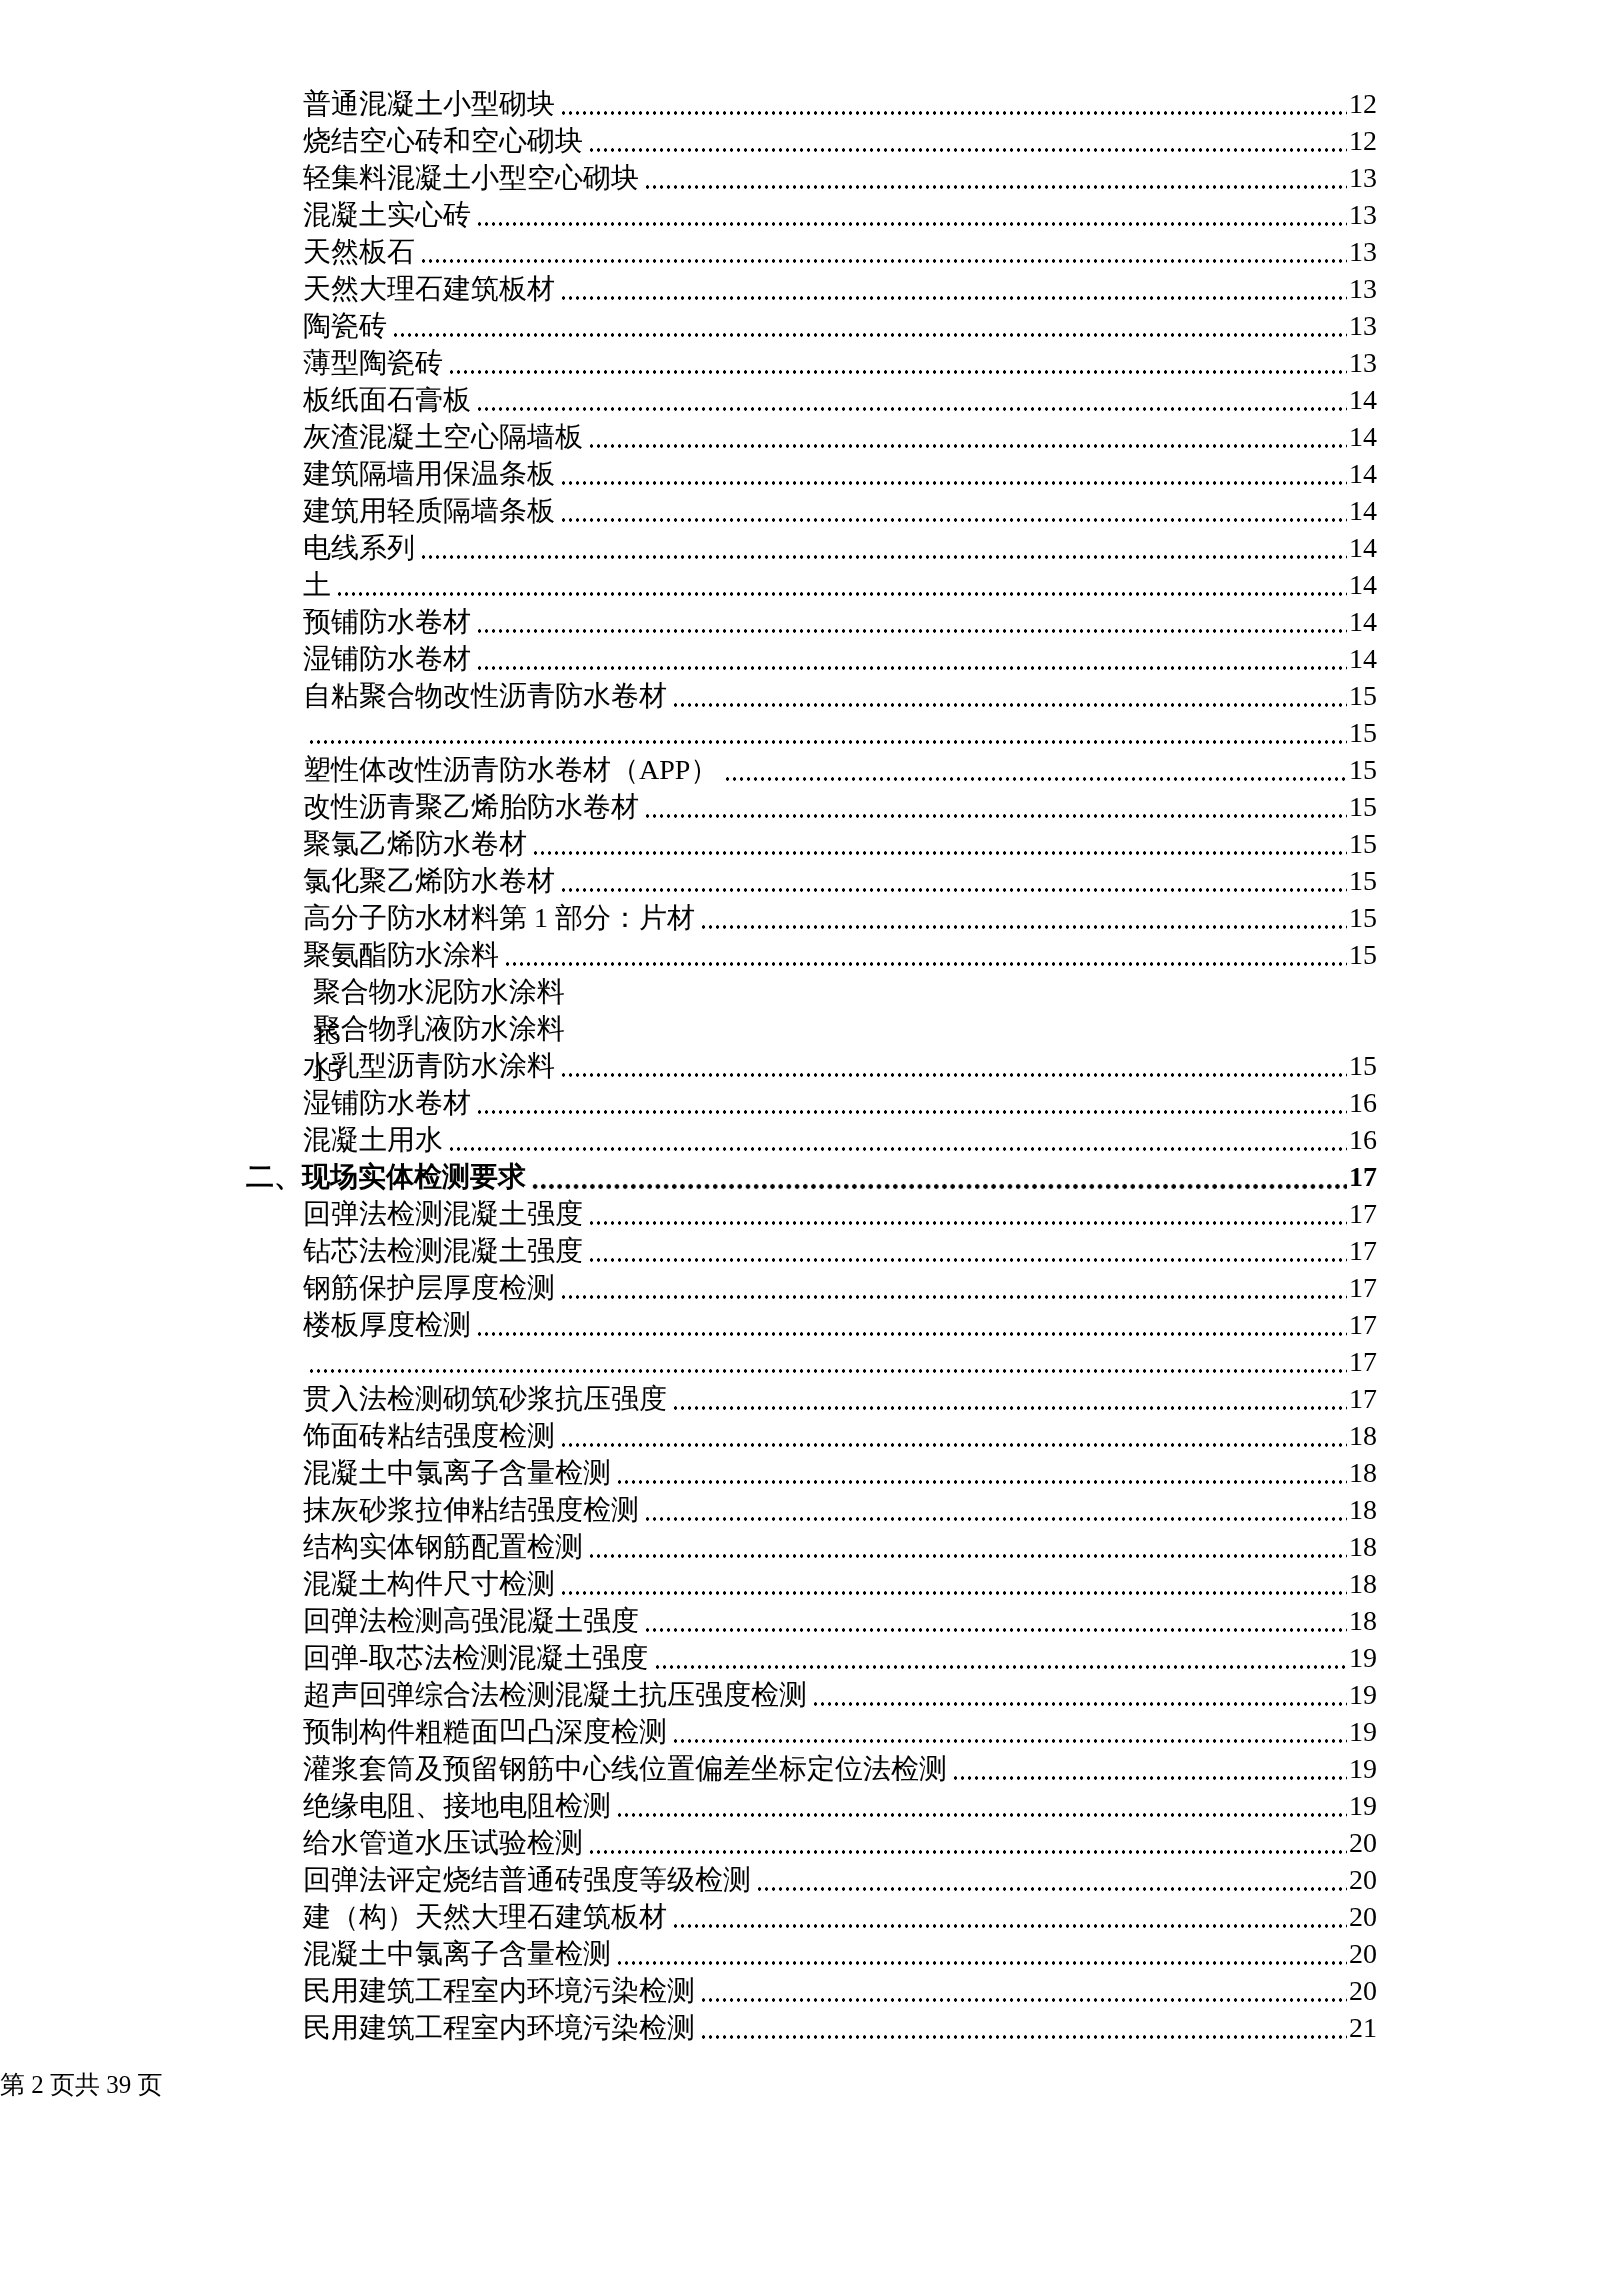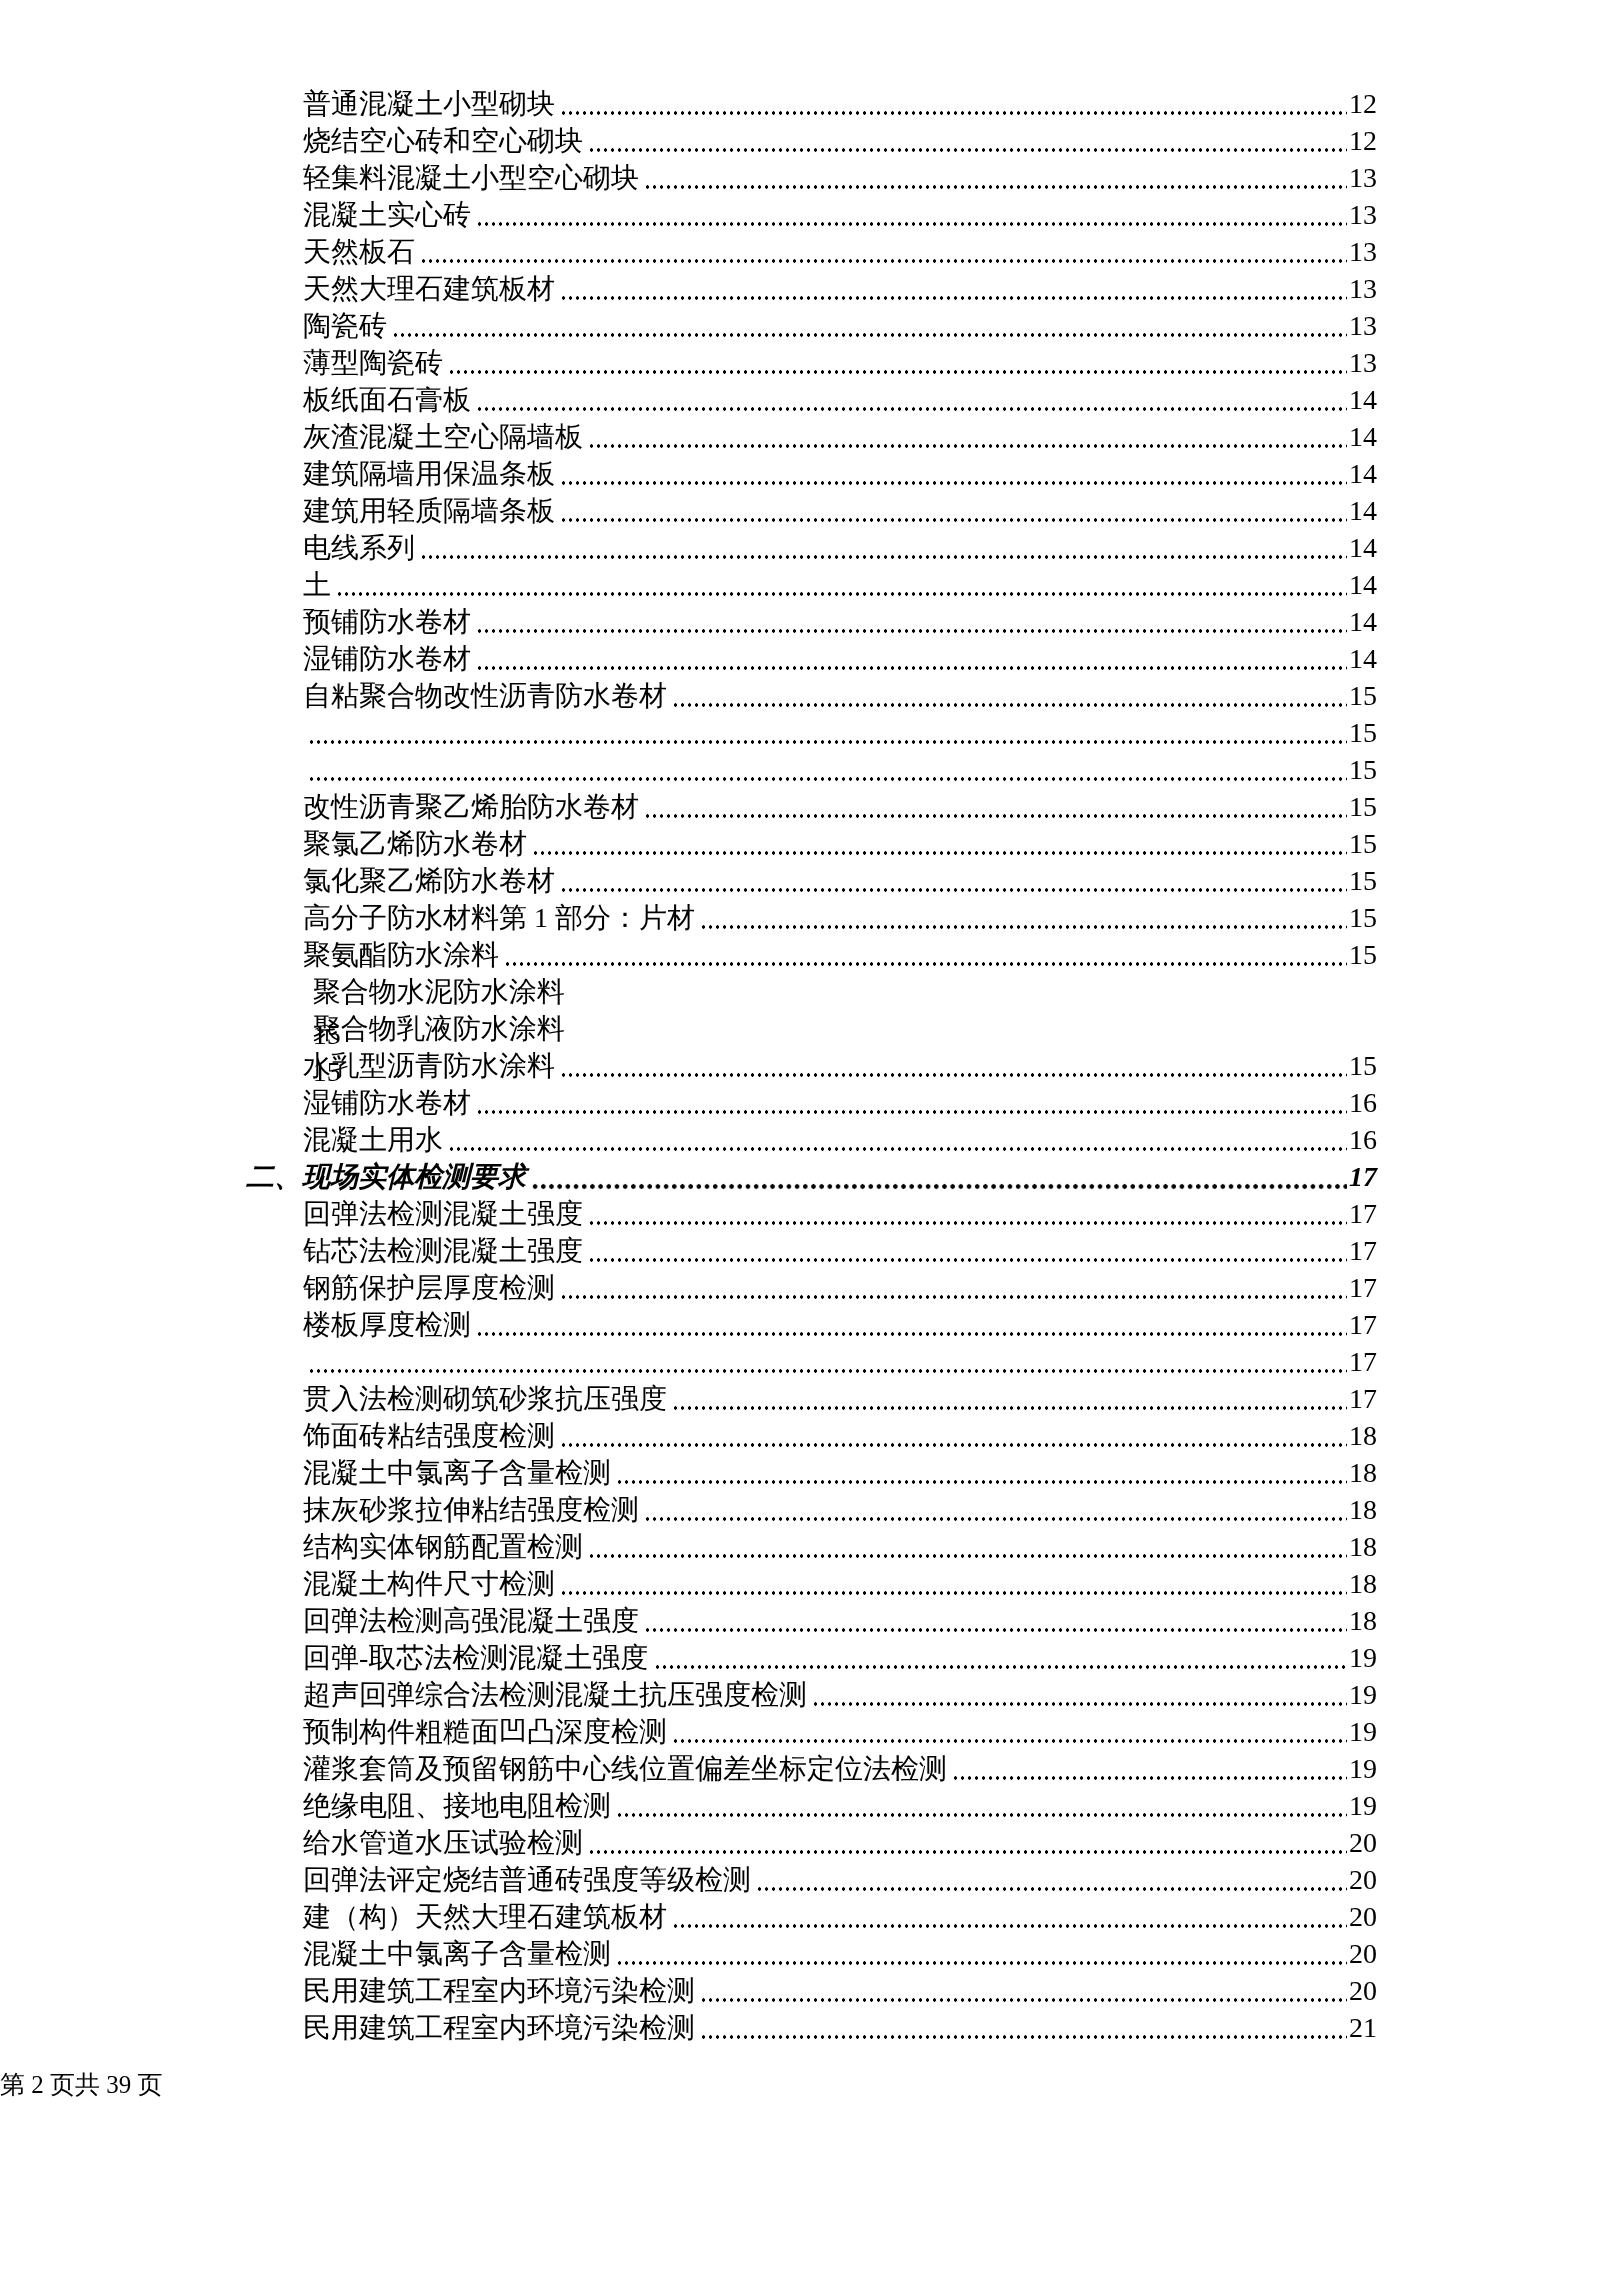--- a/index.html
+++ b/index.html
@@ -48,21 +48,20 @@
     background-position: left center;
     background-repeat: repeat-x;
   }
   .pagenum {
     flex: 0 0 auto;
   }
   
   .row.section {
     margin-left: -57px;
     font-weight: bold;
-    font-style: italic;
   }
   .row.section .leader {
     background-image: radial-gradient(circle, #000000 2px, transparent 2.4px);
     background-size: 8.2px 6.5px;
     height: 6.5px;
     margin-bottom: 5.2px;
   }
   
   .row.indent {
     padding-left: 9.8px;
@@ -167,20 +166,21 @@
       <div class="row">
       <span class="label">自粘聚合物改性沥青防水卷材</span>
       <span class="leader"></span>
       <span class="pagenum">15</span>
     </div>
       <div class="row">
       <span class="leader"></span>
       <span class="pagenum">15</span>
     </div>
       <div class="row">
+      <span class="label">塑性体改性沥青防水卷材（APP）</span>
       <span class="leader"></span>
       <span class="pagenum">15</span>
     </div>
       <div class="row">
       <span class="label">改性沥青聚乙烯胎防水卷材</span>
       <span class="leader"></span>
       <span class="pagenum">15</span>
     </div>
       <div class="row">
       <span class="label">聚氯乙烯防水卷材</span>

